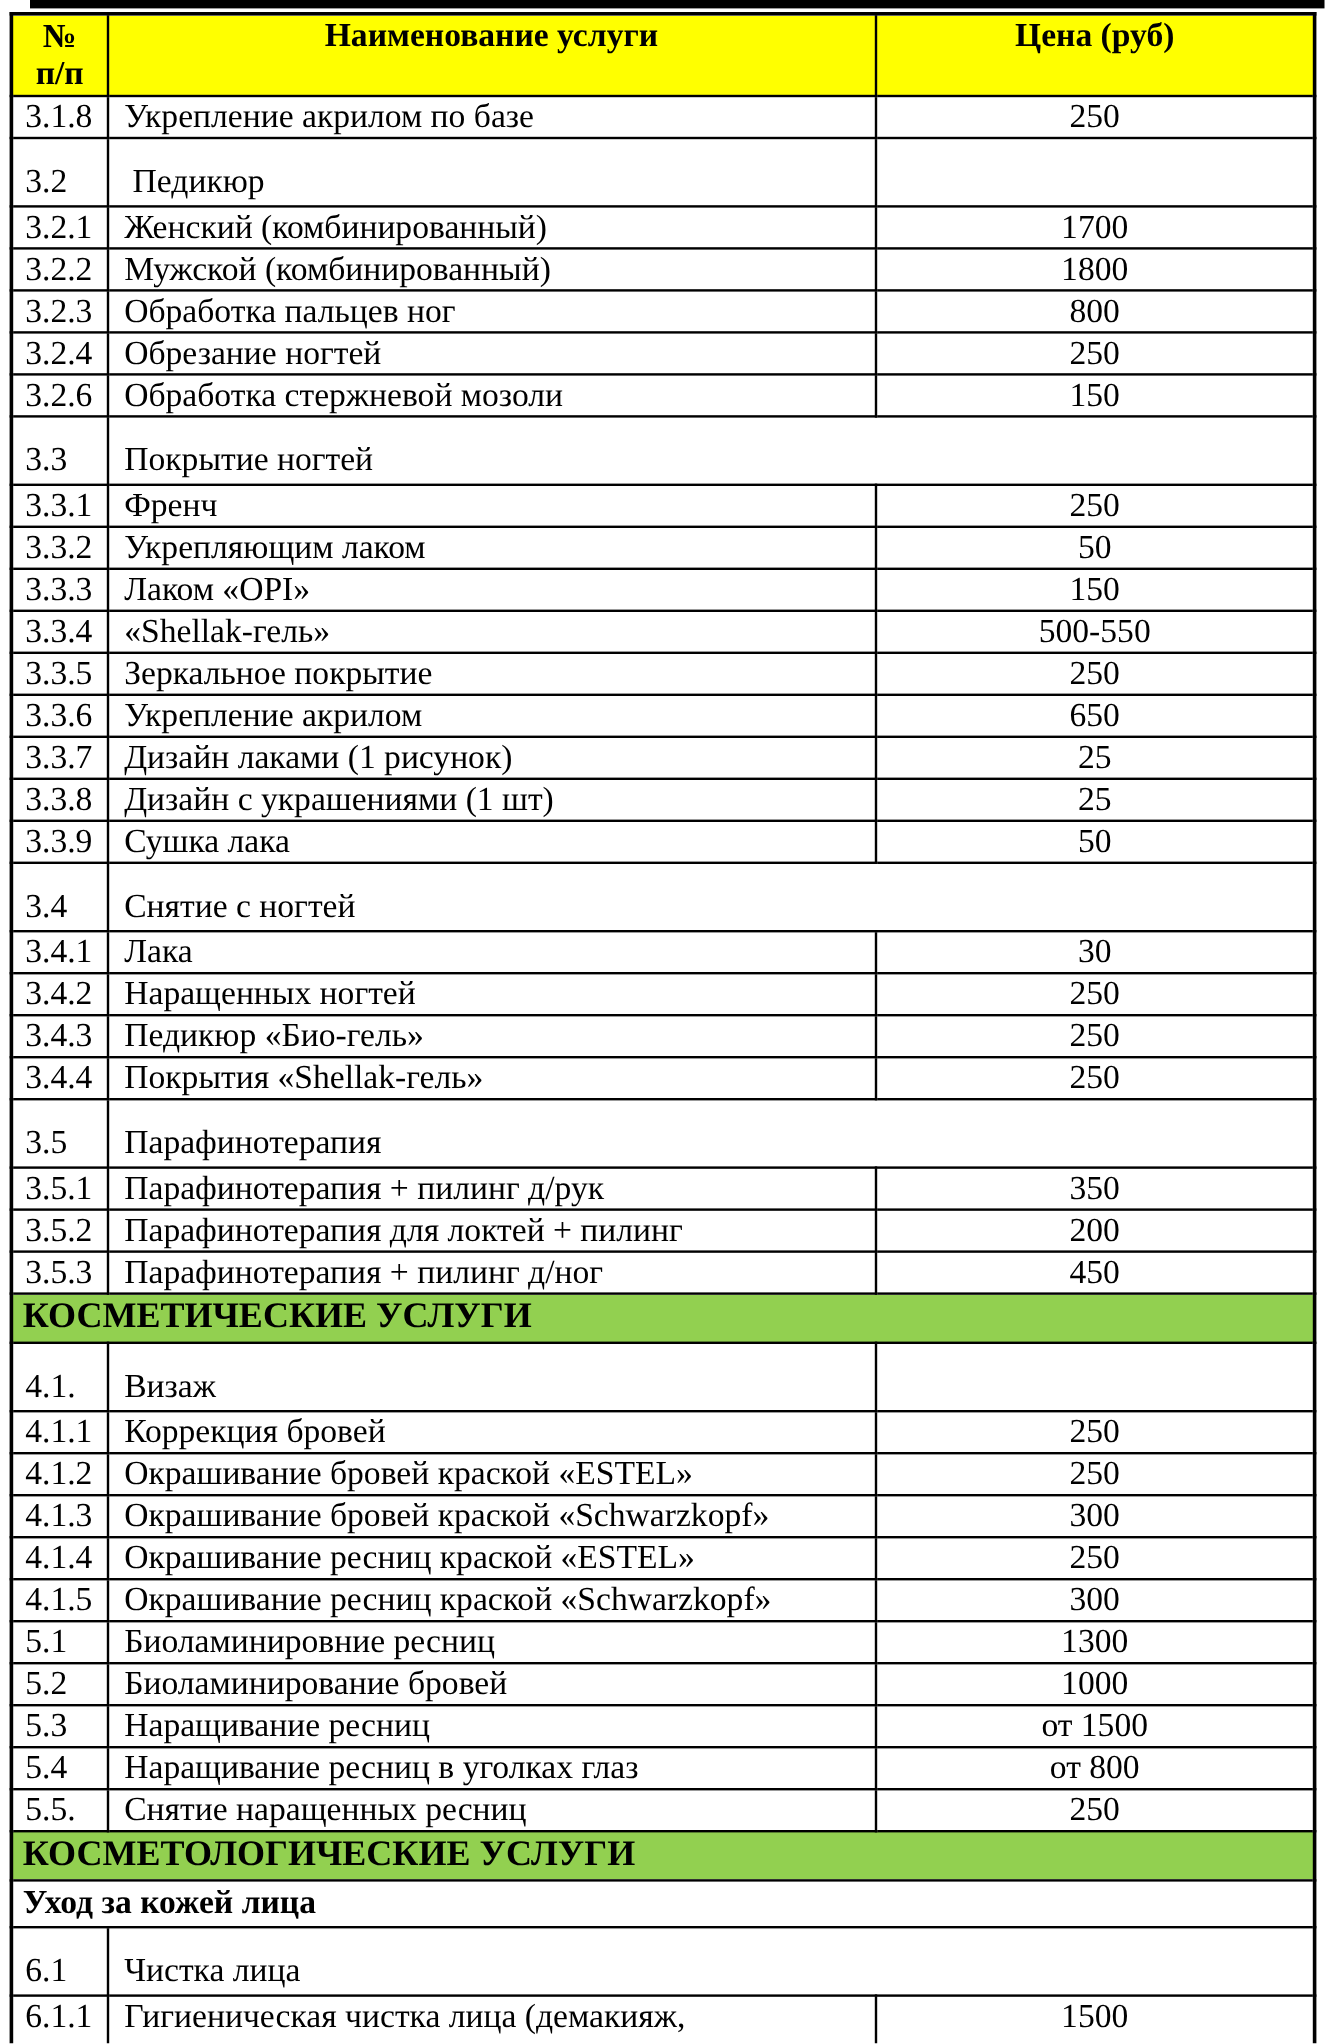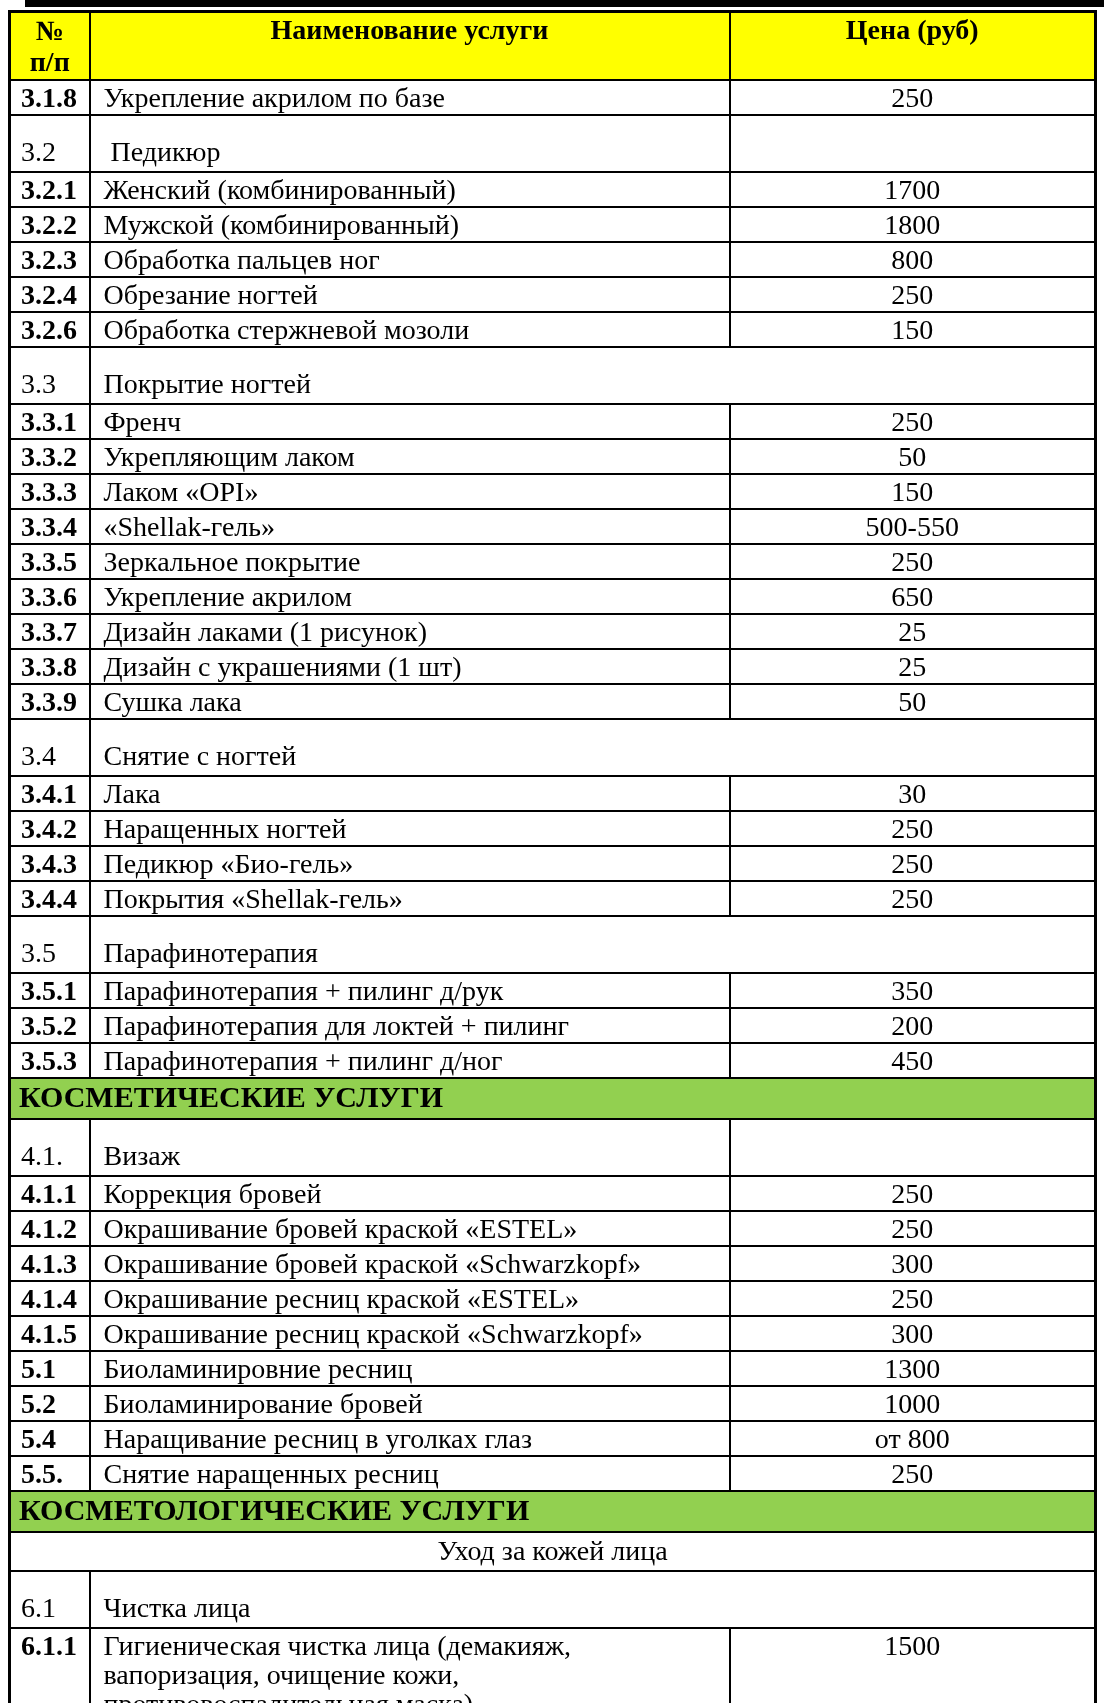--- a/index.html
+++ b/index.html
@@ -44,39 +44,38 @@
   thead th {
     background: #FFFF00;
     font-weight: bold;
     text-align: center;
     vertical-align: middle;
     height: 62px;
     padding: 2px 6px;
   }
   th.col-num { white-space: pre-line; line-height: 31px; }
 
-  td.cell-num   { padding: 2px 4px 2px 10px; font-weight: bold; }
+  td.cell-num   { padding: 2px 4px 2px 10px; }
   td.cell-name  { padding: 2px 8px 2px 13px; }
   td.cell-price { padding: 2px 8px; text-align: center; }
 
   tr.row-item td { height: 29px; }
 
   tr.row-section td { font-weight: normal; height: 31px; padding-top: 21px; padding-bottom: 3px; }
 
   tr.row-band td {
     background: #92D050;
     font-weight: bold;
     text-align: left;
     font-size: 30px;
     height: 33px;
     padding: 3px 8px;
   }
   tr.row-subheader td {
-    font-weight: normal;
-    text-align: center;
+    font-weight: bold;
     height: 31px;
     padding: 3px 8px;
   }
 </style>
 </head>
 <body>
 
 <div class="page">
   <div class="top-strip"></div>
 
@@ -259,20 +258,25 @@
     <td class="cell-num">5.1</td>
     <td class="cell-name">Биоламинировние ресниц</td>
     <td class="cell-price">1300</td>
   </tr>
         <tr class="row-item">
     <td class="cell-num">5.2</td>
     <td class="cell-name">Биоламинирование бровей</td>
     <td class="cell-price">1000</td>
   </tr>
         <tr class="row-item">
+    <td class="cell-num">5.3</td>
+    <td class="cell-name">Наращивание ресниц</td>
+    <td class="cell-price">от 1500</td>
+  </tr>
+        <tr class="row-item">
     <td class="cell-num">5.4</td>
     <td class="cell-name">Наращивание ресниц в уголках глаз</td>
     <td class="cell-price">от 800</td>
   </tr>
         <tr class="row-item">
     <td class="cell-num">5.5.</td>
     <td class="cell-name">Снятие наращенных ресниц</td>
     <td class="cell-price">250</td>
   </tr>
         <tr class="row-band">

